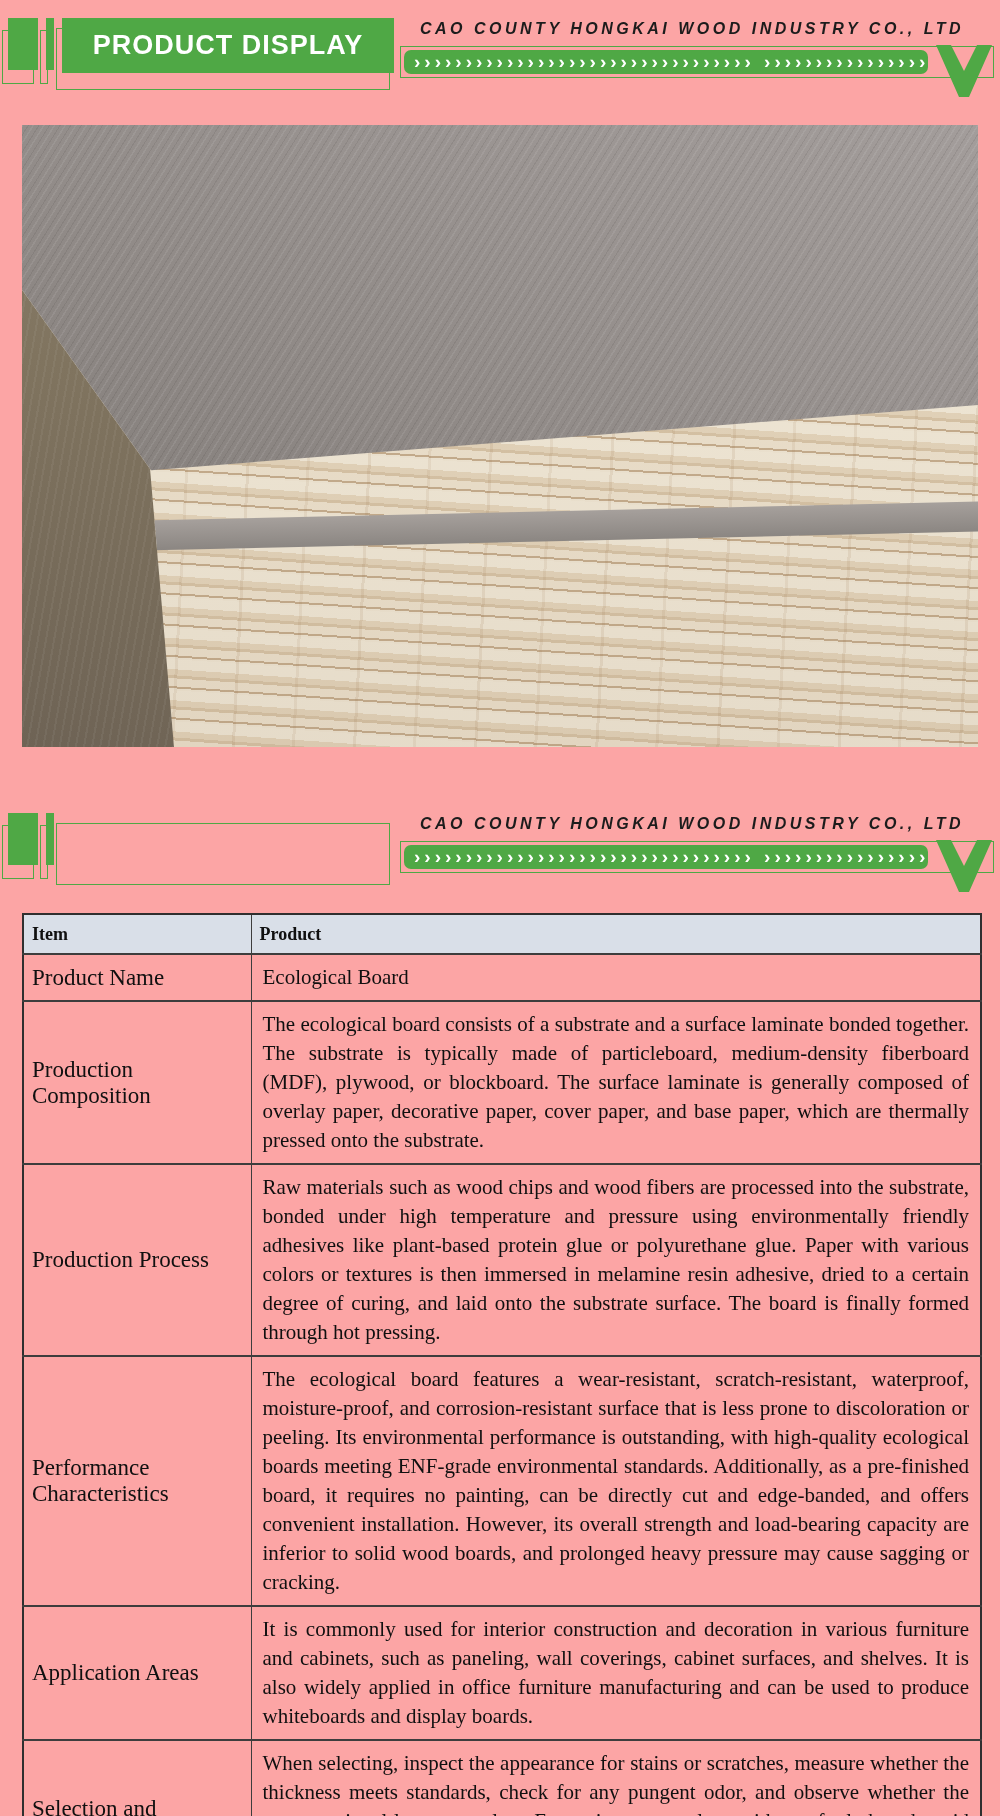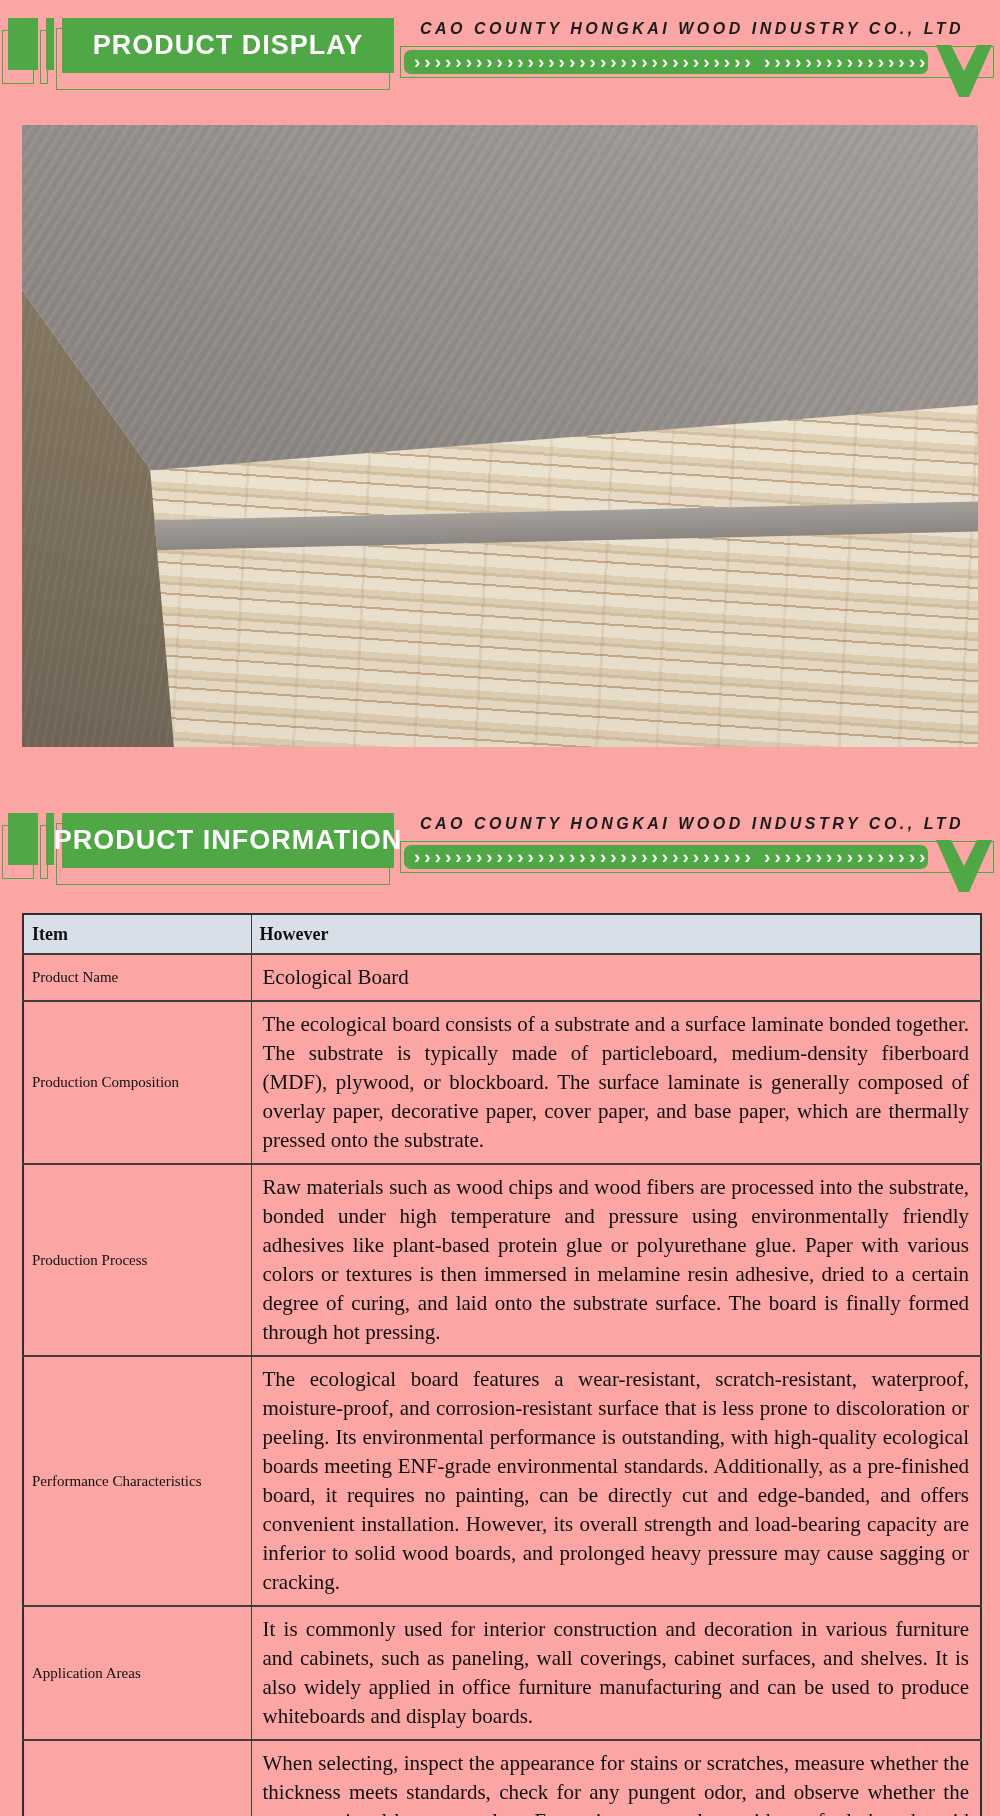--- a/index.html
+++ b/index.html
@@ -56,21 +56,21 @@
 
   
   .info-table{position:absolute;left:22px;top:913px;width:960px;border-collapse:collapse;
         font-family:"Liberation Serif",serif;color:#101010;table-layout:fixed;
         border:2px solid #2f2f2f;}
   .info-table th,.info-table td{border:1px solid #3d3d3d;border-bottom-width:2px;
         vertical-align:middle;}
   .info-table th{background:#d9dfe8;text-align:left;font-size:18px;font-weight:bold;
         height:34px;padding:2px 8px;margin-top:19px;}
   .info-table .col-item{width:228px;}
-  .info-table td.item{font-size:15px;padding:2px 8px;}
+  .info-table td.item{font-size:23px;padding:2px 8px;}
   .info-table td.details{font-size:21px;line-height:29px;text-align:justify;padding:8px 11px;}
   .info-table tr.slim td{height:28px;}
 </style>
 </head>
 <body>
 
 <div class="page">
 
   <div class="banner" style="top:18px;">
     <div class="sq-outline"></div>
@@ -96,40 +96,37 @@
     </div>
     <div class="surface"></div>
   </div>
 
   <div class="banner" style="top:813px;">
     <div class="sq-outline"></div>
     <div class="sq-fill"></div>
     <div class="bar-outline"></div>
     <div class="bar-fill"></div>
     <div class="title-outline"></div>
-    <div class="title-box">
-      <span>PRODUCT INFORMATION</span>
-    </div>
     <div class="company">CAO COUNTY HONGKAI WOOD INDUSTRY CO., LTD</div>
     <div class="strip-outline"></div>
     <div class="chevrons">›››››››››››››››››››››››››››››››››  ››››››››››››››››</div>
     <svg class="vmark" viewBox="0 0 56 52">
       <polygon points="0,0 15,0 28,26 41,0 56,0 33,52 23,52" fill="#4fa845"></polygon>
     </svg>
   </div>
 
   <table class="info-table">
     <colgroup>
         <col class="col-item">
         <col>
       </colgroup>
     <tbody>
         <tr>
       <th>Item</th>
-      <th>However</th>
+      <th>Product</th>
     </tr>
     <tr class="slim">
       <td class="item">Product Name</td>
       <td class="details">Ecological Board</td>
     </tr>
     <tr>
       <td class="item">Production Composition</td>
       <td class="details">The ecological board consists of a substrate and a surface laminate bonded together. The substrate is typically made of particleboard, medium-density fiberboard (MDF), plywood, or blockboard. The surface laminate is generally composed of overlay paper, decorative paper, cover paper, and base paper, which are thermally pressed onto the substrate.</td>
     </tr>
     <tr>

